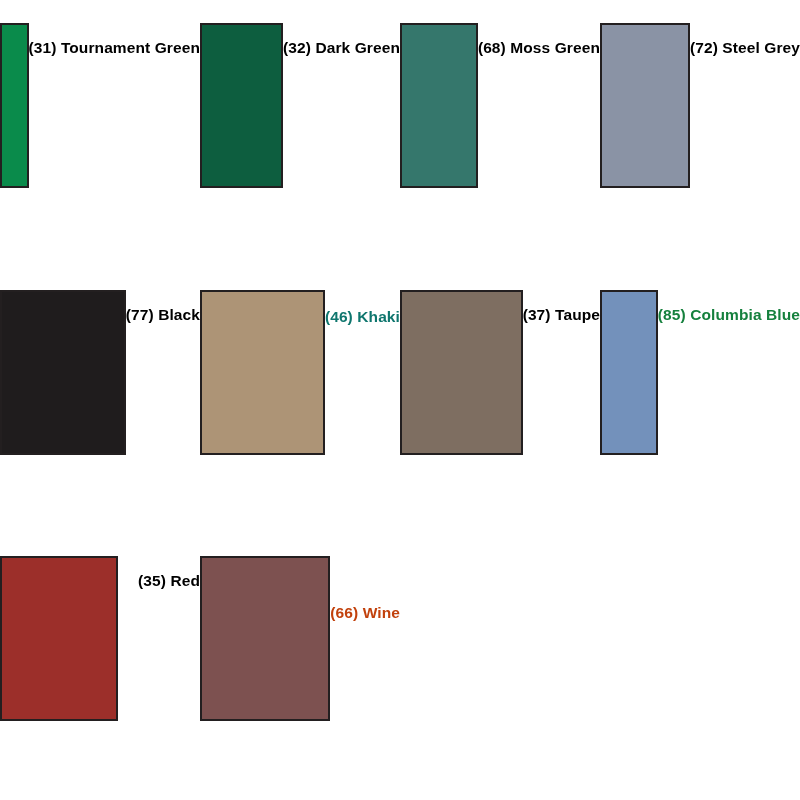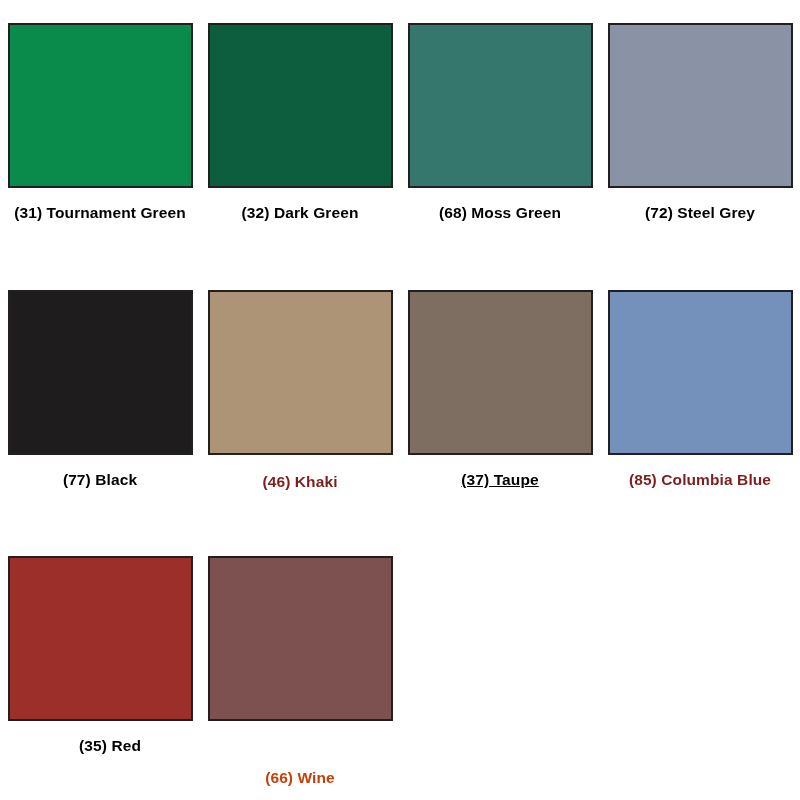--- a/index.html
+++ b/index.html
@@ -19,22 +19,22 @@
     height: 800px;
     box-sizing: border-box;
     display: grid;
     grid-template-columns: repeat(4, 200px);
     grid-template-rows: repeat(3, 266.66px);
     align-content: start;
     justify-content: start;
   }
   .swatch-cell {
     display: flex;
-    flex-direction: column;
-    align-items: center;
+    flex-direction: row;
+    align-items: flex-start;
     box-sizing: border-box;
     padding-top: 23px;
   }
   .swatch-chip {
     width: 185px;
     height: 165px;
     box-sizing: border-box;
     border: 2px solid #231f20;
     background: #cccccc;
   }
@@ -70,30 +70,30 @@
   <div class="swatch-cell row-2">
     <div class="swatch-chip" style="background: rgb(138, 147, 165); border-color: rgb(35, 31, 32);"></div>
     <div class="swatch-label" style="color: rgb(0, 0, 0);">(72) Steel Grey</div>
   </div>
   <div class="swatch-cell row-2">
     <div class="swatch-chip" style="background: rgb(31, 28, 29); border-color: rgb(35, 31, 32);"></div>
     <div class="swatch-label" style="color: rgb(0, 0, 0);">(77) Black</div>
   </div>
   <div class="swatch-cell row-2">
     <div class="swatch-chip" style="background: rgb(173, 148, 118); border-color: rgb(35, 31, 32);"></div>
-    <div class="swatch-label" style="color: #7f1d1d; margin-top: 18px;">(46) Khaki</div>
+    <div class="swatch-label" style="color: #0f766e; margin-top: 18px;">(46) Khaki</div>
   </div>
   <div class="swatch-cell row-2">
     <div class="swatch-chip" style="background: rgb(126, 110, 97); border-color: rgb(35, 31, 32);"></div>
-    <div class="swatch-label" style="color: rgb(0, 0, 0); text-decoration: underline;">(37) Taupe</div>
+    <div class="swatch-label" style="color: rgb(0, 0, 0);">(37) Taupe</div>
   </div>
 
   <div class="swatch-cell row-3">
     <div class="swatch-chip" style="background: rgb(115, 145, 187); border-color: rgb(35, 31, 32);"></div>
-    <div class="swatch-label" style="color: #7f1d1d; margin-top: 16px;">(85) Columbia Blue</div>
+    <div class="swatch-label" style="color: #15803d; margin-top: 16px;">(85) Columbia Blue</div>
   </div>
   <div class="swatch-cell row-3">
     <div class="swatch-chip" style="background: rgb(156, 47, 42); border-color: rgb(35, 31, 32);"></div>
     <div class="swatch-label" style="color: rgb(0, 0, 0); margin-left: 20px;">(35) Red</div>
   </div>
   <div class="swatch-cell row-3">
     <div class="swatch-chip" style="background: rgb(125, 81, 80); border-color: rgb(35, 31, 32);"></div>
     <div class="swatch-label" style="color: #c2410c; margin-top: 48px;">(66) Wine</div>
   </div>
 

